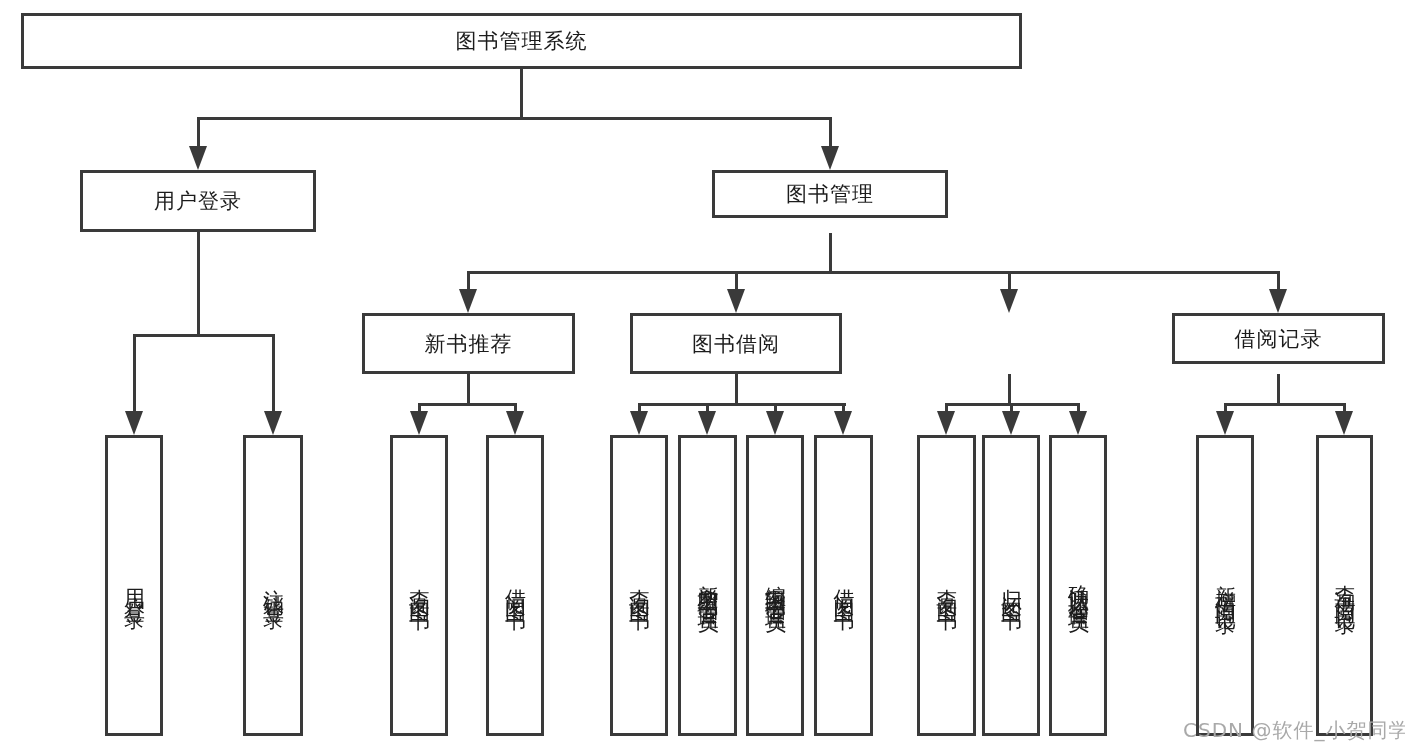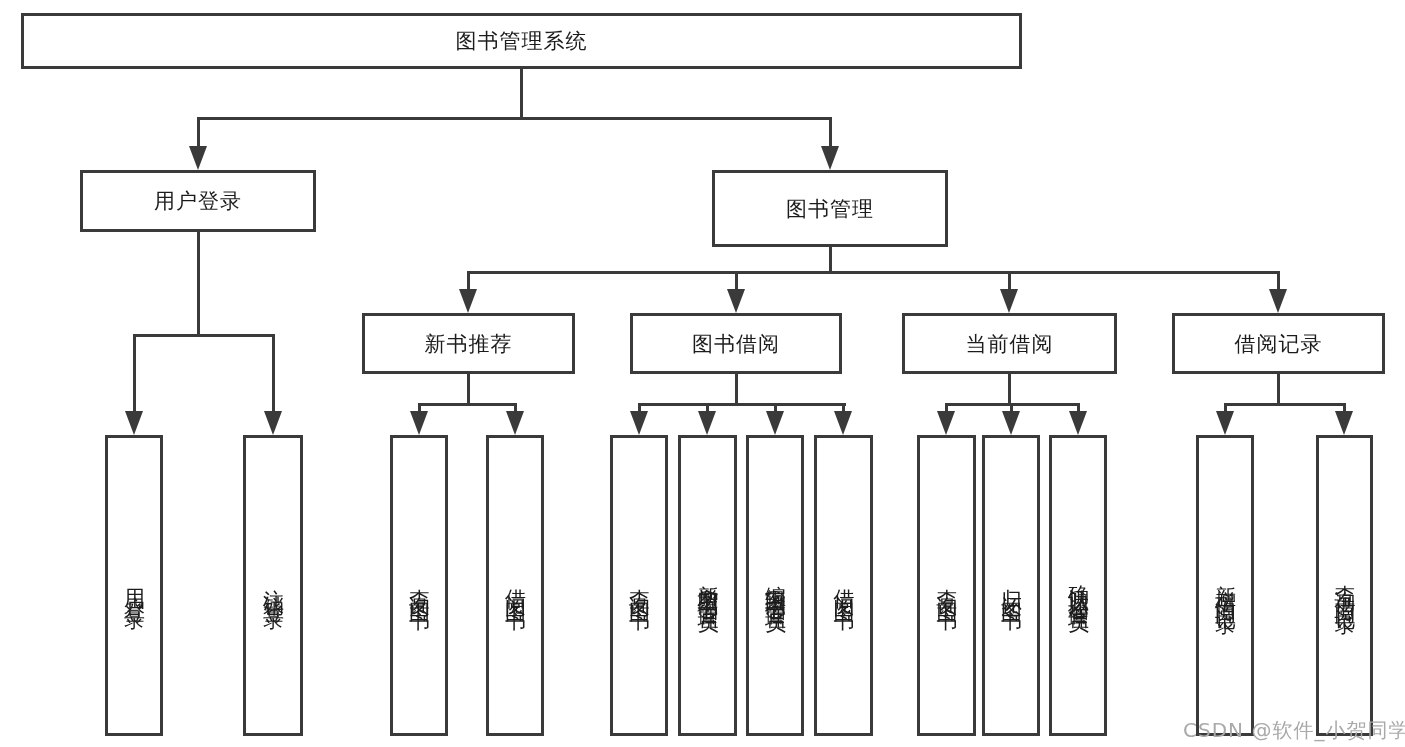--- a/index.html
+++ b/index.html
@@ -71,29 +71,28 @@
 </style>
 </head>
 <body>
 
 <div id="canvas">
 
   <div class="node" style="left:21px;top:13px;width:1001px;height:56px;font-family:Liberation Mono, monospace;">图书管理系统</div>
 
   <div class="node" style="left:80px;top:170px;width:236px;height:62px;">用户登录</div>
 
-  <div class="node" style="left:712px;top:170px;width:236px;height:77px;">图书管理</div>
+  <div class="node" style="left:712px;top:170px;width:236px;height:48px;">图书管理</div>
 
   <div class="node" style="left:630px;top:313px;width:212px;height:61px;">图书借阅</div>
 
   <div class="node" style="left:362px;top:313px;width:213px;height:61px;">新书推荐</div>
 
-  <div class="node" style="left:902px;top:313px;width:215px;height:61px;">当前借阅</div>
 
-  <div class="node" style="left:1172px;top:313px;width:213px;height:61px;text-align:center;">借阅记录</div>
+  <div class="node" style="left:1172px;top:313px;width:213px;height:51px;text-align:center;">借阅记录</div>
 
   <div class="leaf" style="left:105px;top:435px;width:58px;height:301px;">
     <span class="vtext">用户登录</span>
   </div>
   <div class="leaf" style="left:243px;top:435px;width:60px;height:301px;">
     <span class="vtext">注销登录</span>
   </div>
 
   <div class="leaf" style="left:390px;top:435px;width:58px;height:301px;">
     <span class="vtext">查询图书</span>

